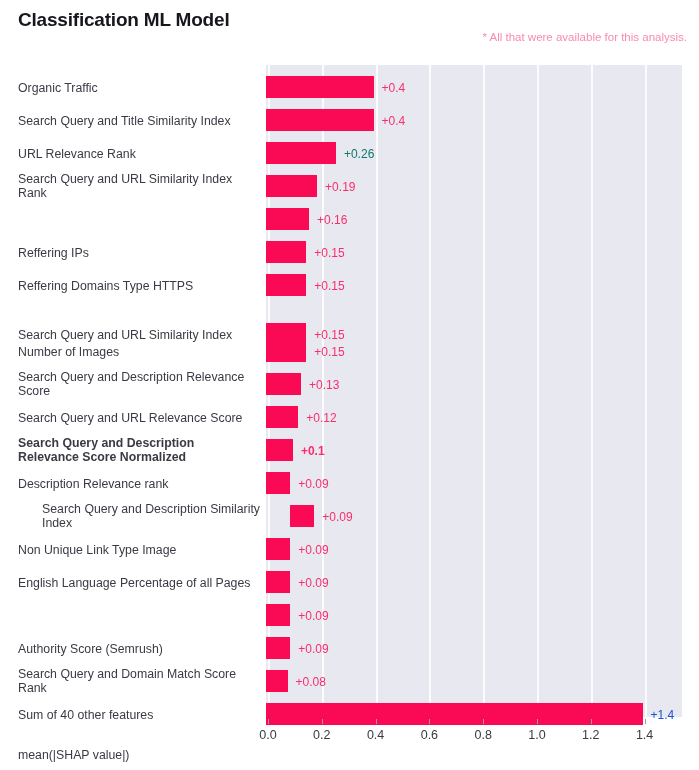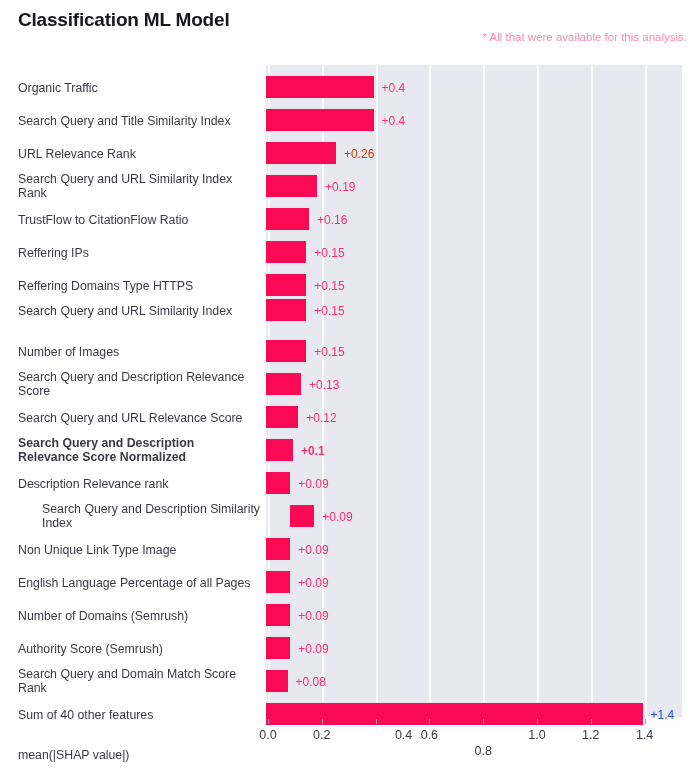--- a/index.html
+++ b/index.html
@@ -143,43 +143,42 @@
         <div class="bar-value" style="left: 381.6px; color: rgb(250, 46, 108);">+0.4</div>
       </div>
       <div class="row" style="top: 104px;">
         <div class="row-label">Search Query and Title Similarity Index</div>
         <div class="bar" style="width: 107.6px; background: rgb(250, 10, 84);"></div>
         <div class="bar-value" style="left: 381.6px; color: rgb(250, 46, 108);">+0.4</div>
       </div>
       <div class="row" style="top: 137px;">
         <div class="row-label">URL Relevance Rank</div>
         <div class="bar" style="width: 69.94px; background: rgb(250, 10, 84);"></div>
-        <div class="bar-value" style="left: 343.94px; color: #c2410c;">+0.26</div>
+        <div class="bar-value" style="left: 343.94px; color: #0f766e;">+0.26</div>
       </div>
       <div class="row" style="top: 170px;">
         <div class="row-label">Search Query and URL Similarity Index Rank</div>
         <div class="bar" style="width: 51.11px; background: rgb(250, 10, 84);"></div>
         <div class="bar-value" style="left: 325.11px; color: rgb(250, 46, 108);">+0.19</div>
       </div>
       <div class="row" style="top: 203px;">
-        <div class="row-label">TrustFlow to CitationFlow Ratio</div>
         <div class="bar" style="width: 43.04px; background: rgb(250, 10, 84);"></div>
         <div class="bar-value" style="left: 317.04px; color: rgb(250, 46, 108);">+0.16</div>
       </div>
       <div class="row" style="top: 236px;">
         <div class="row-label">Reffering IPs</div>
         <div class="bar" style="width: 40.35px; background: rgb(250, 10, 84);"></div>
         <div class="bar-value" style="left: 314.35px; color: rgb(250, 46, 108);">+0.15</div>
       </div>
       <div class="row" style="top: 269px;">
         <div class="row-label">Reffering Domains Type HTTPS</div>
         <div class="bar" style="width: 40.35px; background: rgb(250, 10, 84);"></div>
         <div class="bar-value" style="left: 314.35px; color: rgb(250, 46, 108);">+0.15</div>
       </div>
-      <div class="row" style="top: 294px;">
+      <div class="row" style="top: 318px;">
         <div class="row-label">Search Query and URL Similarity Index</div>
         <div class="bar" style="width: 40.35px; background: rgb(250, 10, 84);"></div>
         <div class="bar-value" style="left: 314.35px; color: rgb(250, 46, 108);">+0.15</div>
       </div>
       <div class="row" style="top: 335px;">
         <div class="row-label">Number of Images</div>
         <div class="bar" style="width: 40.35px; background: rgb(250, 10, 84);"></div>
         <div class="bar-value" style="left: 314.35px; color: rgb(250, 46, 108);">+0.15</div>
       </div>
       <div class="row" style="top: 368px;">
@@ -211,21 +210,20 @@
         <div class="row-label">Non Unique Link Type Image</div>
         <div class="bar" style="width: 24.21px; background: rgb(250, 10, 84);"></div>
         <div class="bar-value" style="left: 298.21px; color: rgb(250, 46, 108);">+0.09</div>
       </div>
       <div class="row" style="top: 566px;">
         <div class="row-label">English Language Percentage of all Pages</div>
         <div class="bar" style="width: 24.21px; background: rgb(250, 10, 84);"></div>
         <div class="bar-value" style="left: 298.21px; color: rgb(250, 46, 108);">+0.09</div>
       </div>
       <div class="row" style="top: 599px;">
-        <div class="row-label">Number of Domains (Semrush)</div>
         <div class="bar" style="width: 24.21px; background: rgb(250, 10, 84);"></div>
         <div class="bar-value" style="left: 298.21px; color: rgb(250, 46, 108);">+0.09</div>
       </div>
       <div class="row" style="top: 632px;">
         <div class="row-label">Authority Score (Semrush)</div>
         <div class="bar" style="width: 24.21px; background: rgb(250, 10, 84);"></div>
         <div class="bar-value" style="left: 298.21px; color: rgb(250, 46, 108);">+0.09</div>
       </div>
       <div class="row" style="top: 665px;">
         <div class="row-label">Search Query and Domain Match Score Rank</div>
@@ -237,25 +235,25 @@
         <div class="bar" style="width: 376.6px; background: rgb(250, 10, 84);"></div>
         <div class="bar-value" style="left: 650.6px; color: #1d4ed8;">+1.4</div>
       </div>
     </div>
   <div id="axis">
       <div class="axis-tick" style="left: 268px;"></div>
       <div class="axis-tick-label" style="left: 268px;">0.0</div>
       <div class="axis-tick" style="left: 321.8px;"></div>
       <div class="axis-tick-label" style="left: 321.8px;">0.2</div>
       <div class="axis-tick" style="left: 375.6px;"></div>
-      <div class="axis-tick-label" style="left: 375.6px; margin-left: 28px;">0.4</div>
+      <div class="axis-tick-label" style="left: 375.6px;">0.4</div>
       <div class="axis-tick" style="left: 429.4px;"></div>
       <div class="axis-tick-label" style="left: 429.4px;">0.6</div>
       <div class="axis-tick" style="left: 483.2px;"></div>
-      <div class="axis-tick-label" style="left: 483.2px; margin-top: 16px;">0.8</div>
+      <div class="axis-tick-label" style="left: 483.2px;">0.8</div>
       <div class="axis-tick" style="left: 537px;"></div>
       <div class="axis-tick-label" style="left: 537px;">1.0</div>
       <div class="axis-tick" style="left: 590.8px;"></div>
       <div class="axis-tick-label" style="left: 590.8px;">1.2</div>
       <div class="axis-tick" style="left: 644.6px;"></div>
       <div class="axis-tick-label" style="left: 644.6px;">1.4</div>
     </div>
 
   <div class="axis-title">mean(|SHAP value|)</div>
 </div>

